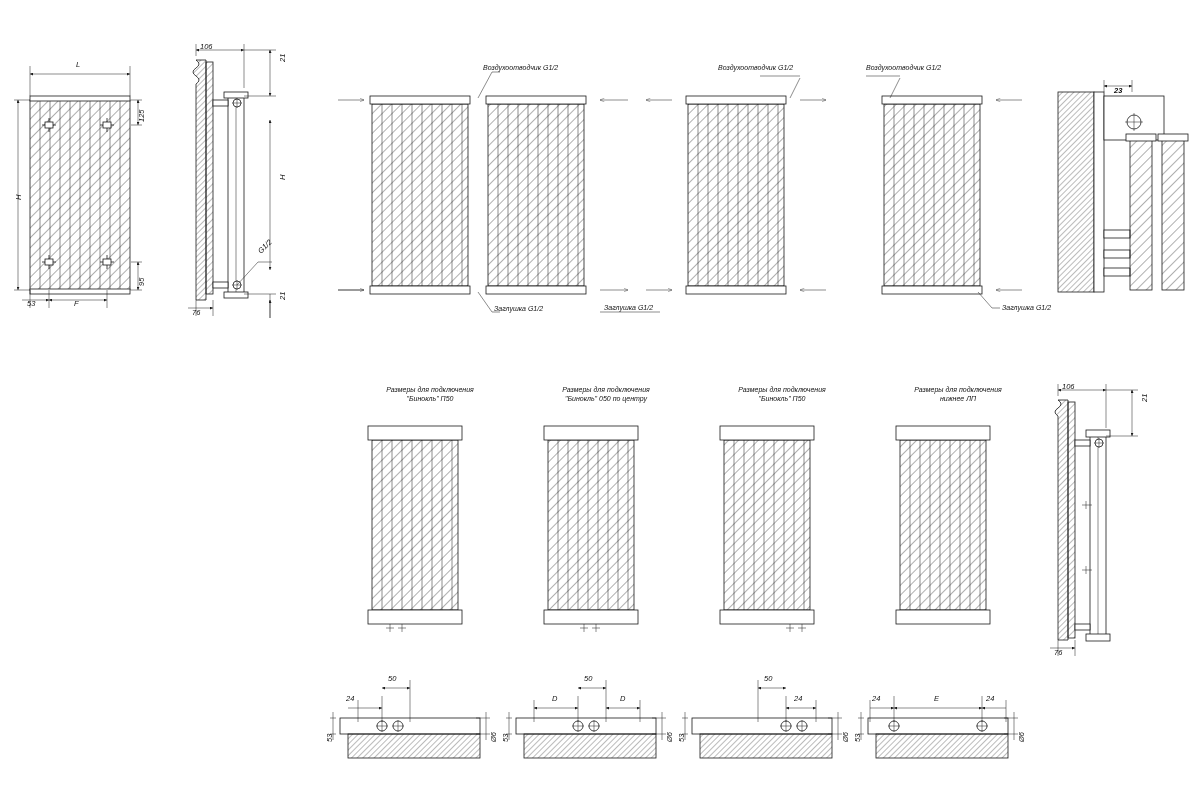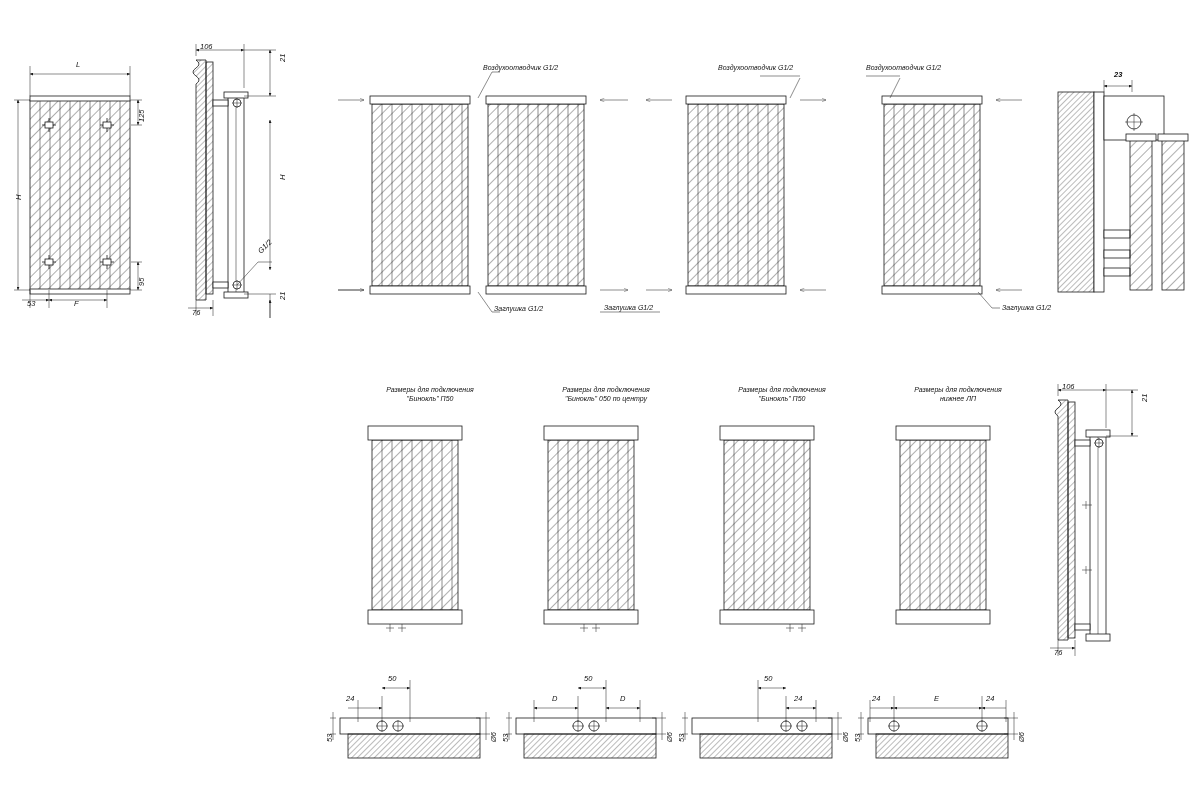--- a/index.html
+++ b/index.html
@@ -459,21 +459,21 @@
 <div class="lbl dim" style="left:192px;top:308px;">76</div>
 <div class="lbl dim" style="left:256px;top:249px;transform:rotate(-45deg);transform-origin:left top;">G1/2</div>
 
 <div class="lbl" style="left:483px;top:64px;">Воздухоотводчик G1/2</div>
 <div class="lbl" style="left:494px;top:305px;">Заглушка G1/2</div>
 <div class="lbl" style="left:604px;top:304px;">Заглушка G1/2</div>
 <div class="lbl" style="left:718px;top:64px;">Воздухоотводчик G1/2</div>
 <div class="lbl" style="left:866px;top:64px;">Воздухоотводчик G1/2</div>
 <div class="lbl" style="left:1002px;top:304px;">Заглушка G1/2</div>
 
-<div class="lbl dim" style="left:1114px;top:70px;font-weight:bold;">23</div>
+<div class="lbl dim" style="left:1114px;top:86px;font-weight:bold;">23</div>
 
 <div class="lbl cap" style="left:390px;top:385px;width:130px;margin-left:-25px;">
   <span>Размеры для подключения</span><br>
   <span>"Бинокль" П50</span>
 </div>
 <div class="lbl cap" style="left:566px;top:385px;width:140px;margin-left:-30px;">
   <span>Размеры для подключения</span><br>
   <span>"Бинокль" 050 по центру</span>
 </div>
 <div class="lbl cap" style="left:742px;top:385px;width:130px;margin-left:-25px;">

